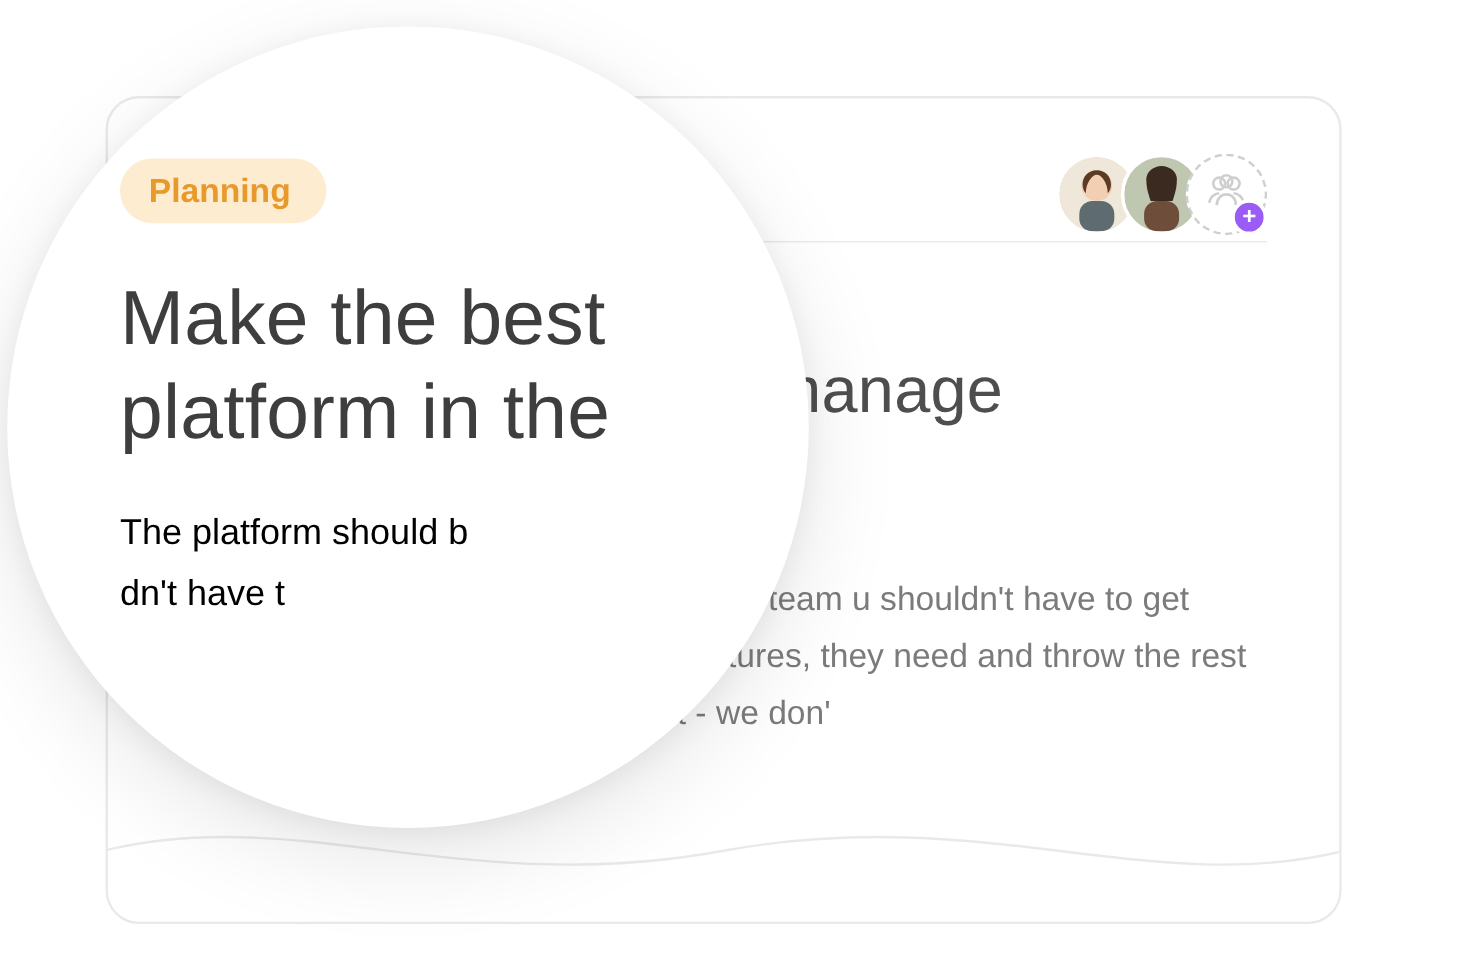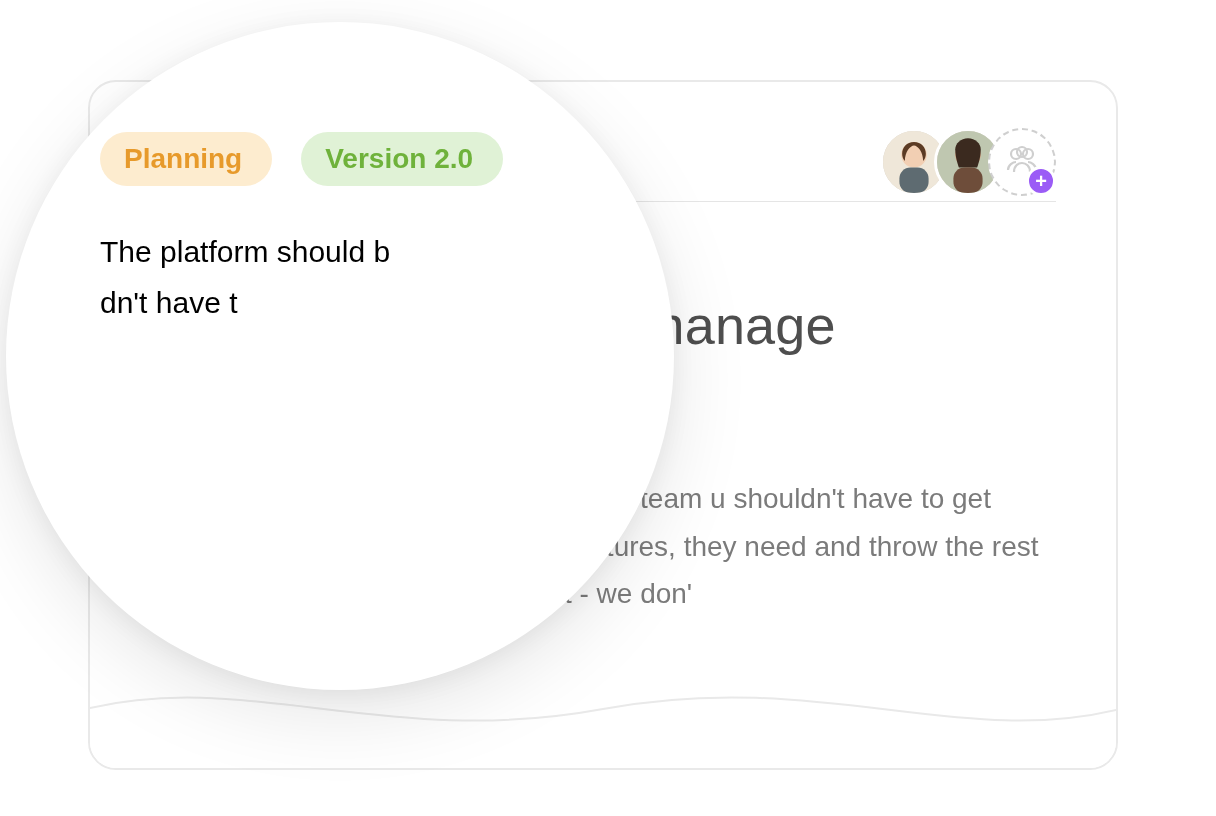--- a/index.html
+++ b/index.html
@@ -126,21 +126,21 @@
     height: 668px;
     border-radius: 50%;
     background: #ffffff;
     box-shadow: 0 24px 80px rgba(0,0,0,0.10), 0 4px 24px rgba(0,0,0,0.06);
     overflow: hidden;
     padding: 110px 80px 80px 94px;
   }
 
   .tags {
     display: flex;
-    gap: 29px;
+    gap: 14px;
     margin-bottom: 40px;
   }
   .tag {
     display: inline-flex;
     align-items: center;
     height: 54px;
     padding: 0 30px 0 24px;
     border-radius: 27px;
     font-size: 28px;
     font-weight: 700;
@@ -214,17 +214,18 @@
     <svg viewBox="0 0 1030 120" preserveAspectRatio="none">
       <path d="M0,55 C160,15 300,95 515,55 C730,15 870,95 1030,55 L1030,120 L0,120 Z" fill="#ffffff"></path>
       <path d="M0,55 C160,15 300,95 515,55 C730,15 870,95 1030,55" fill="none" stroke="#e9e9e9" stroke-width="2"></path>
     </svg>
   </div>
 </div>
 
 <div class="lens">
   <div class="tags">
     <span class="tag tag-orange">Planning</span>
-    <span class="tag tag-green">Version 2.0</span>
   </div>
+  <div class="lens-title">Make the best
+platform in the</div>
   <div class="lens-body">The platform should b
       dn't have t</div>
 </div>
 
 </body></html>

